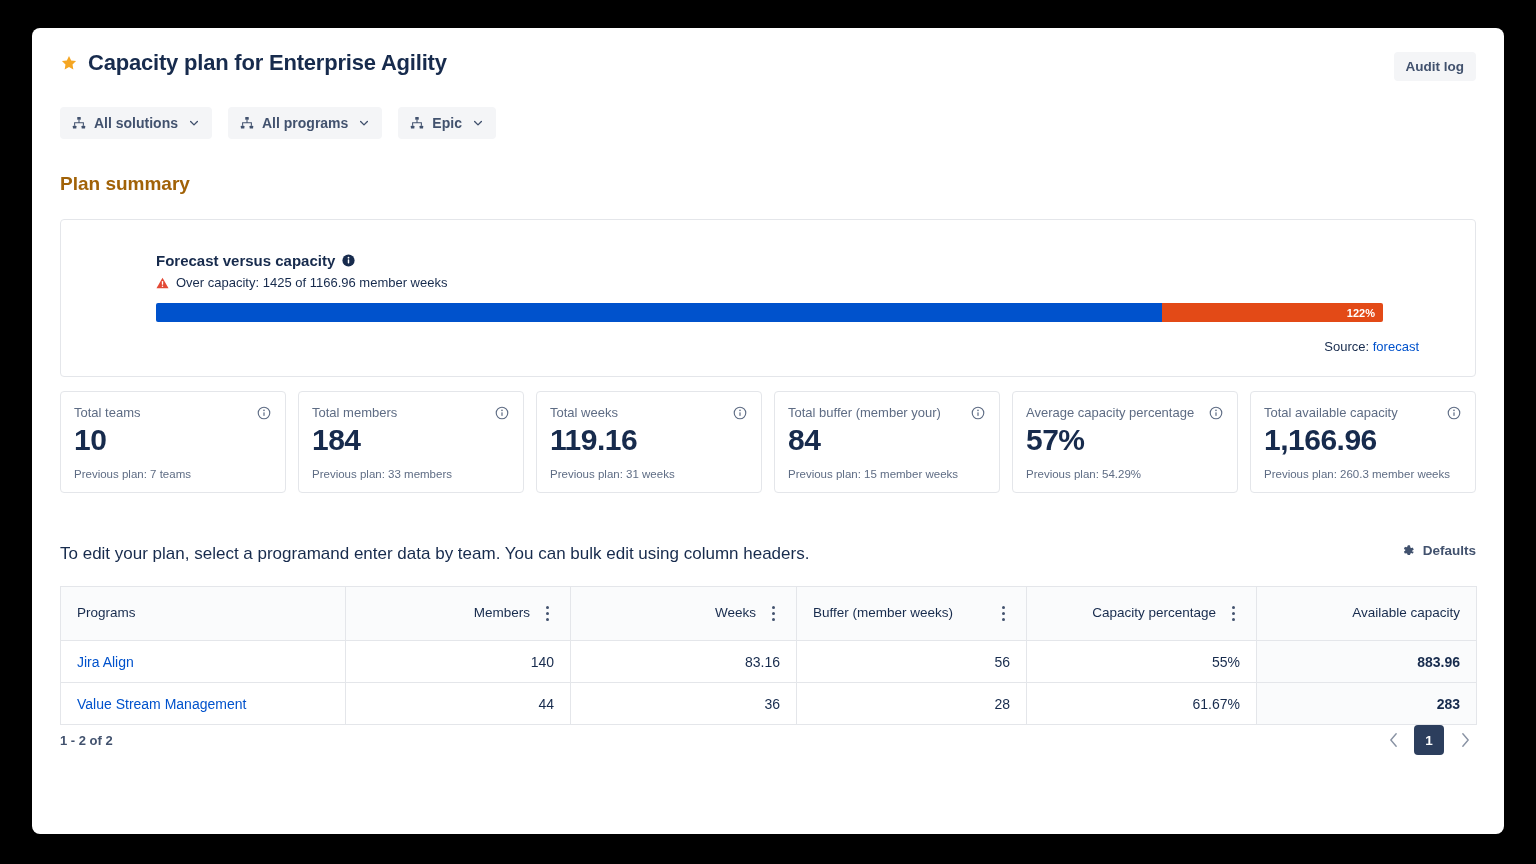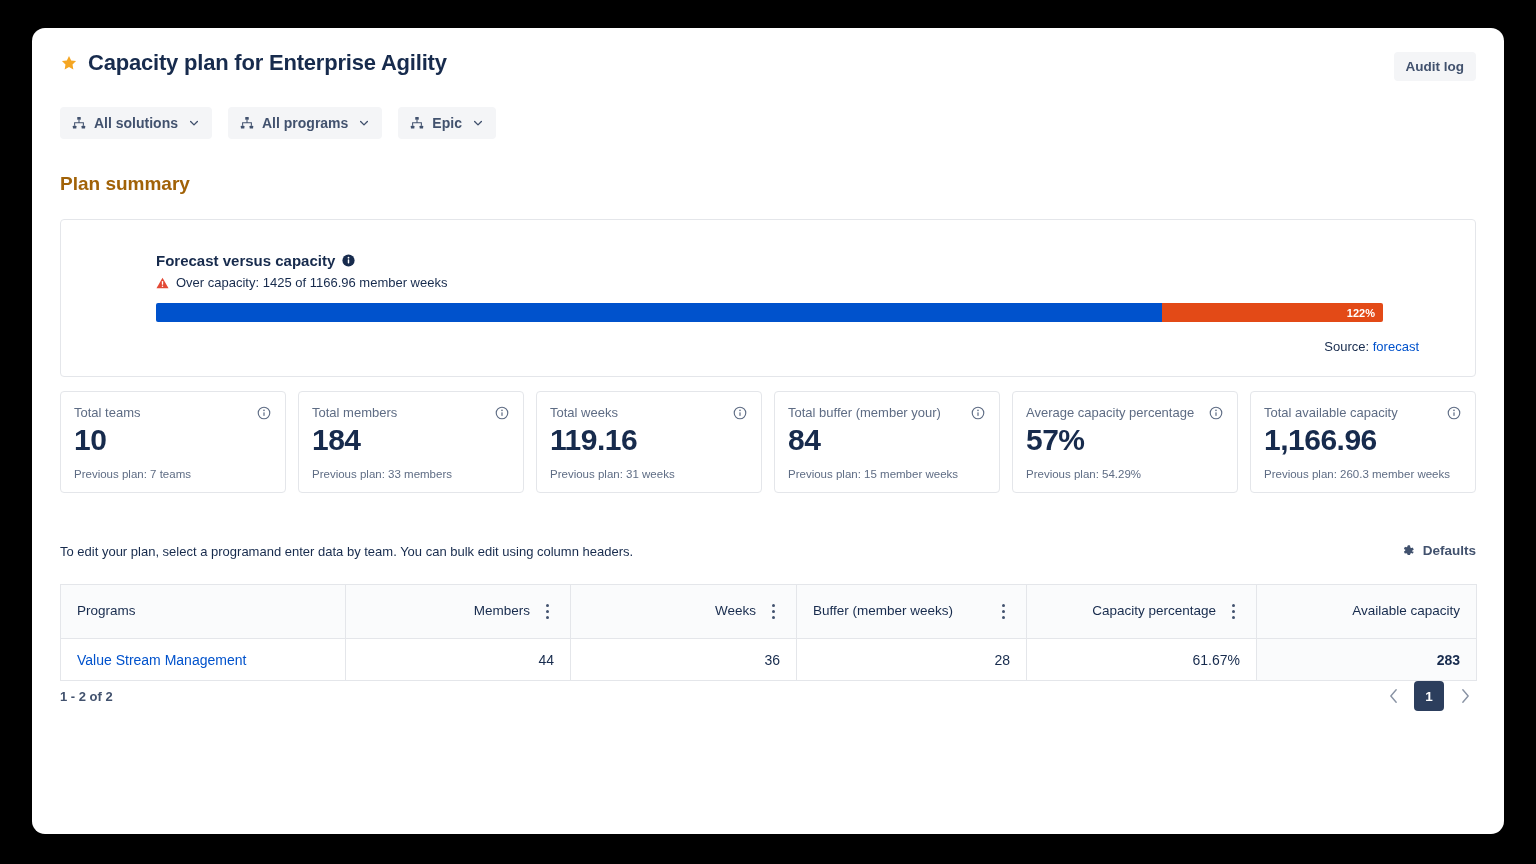--- a/index.html
+++ b/index.html
@@ -8,21 +8,21 @@
     width: 1536px; height: 864px;
     background: #000000;
     font-family: "Liberation Sans", sans-serif;
     -webkit-font-smoothing: antialiased;
   }
   .app-window {
     position: absolute;
     left: 32px; top: 28px;
     width: 1472px; height: 806px;
     background: #ffffff;
-    border-radius: 13px;
+    border-radius: 8px;
     overflow: hidden;
   }
   .inner {
     position: relative;
     width: 100%; height: 100%;
     padding: 0 28px;
   }
 
   
   .page-header {
@@ -186,21 +186,21 @@
   }
 
   
   .details-head {
     display: flex;
     align-items: flex-start;
     justify-content: space-between;
     margin-top: 42px;
   }
   .details-sub {
-    font-size: 13px;
+    font-size: 17px;
     color: #172b4d;
     margin-top: 9px;
   }
   .defaults-btn {
     display: inline-flex;
     align-items: center;
     gap: 8px;
     background: none;
     border: none;
     color: #42526e;
@@ -586,20 +586,30 @@
           <th class="avail-h">
             <div class="th-inner right">
               <span class="th-label">Available capacity</span>
             </div>
           </th>
         </tr>
       </thead>
       <tbody>
         <tr>
           <td class="prog">
+            <a href="#">Jira Align</a>
+          </td>
+          <td class="num">140</td>
+          <td class="num">83.16</td>
+          <td class="num">56</td>
+          <td class="num">55%</td>
+          <td class="avail">883.96</td>
+        </tr>
+        <tr>
+          <td class="prog">
             <a href="#">Value Stream Management</a>
           </td>
           <td class="num">44</td>
           <td class="num">36</td>
           <td class="num">28</td>
           <td class="num">61.67%</td>
           <td class="avail">283</td>
         </tr>
       </tbody>
     </table>

